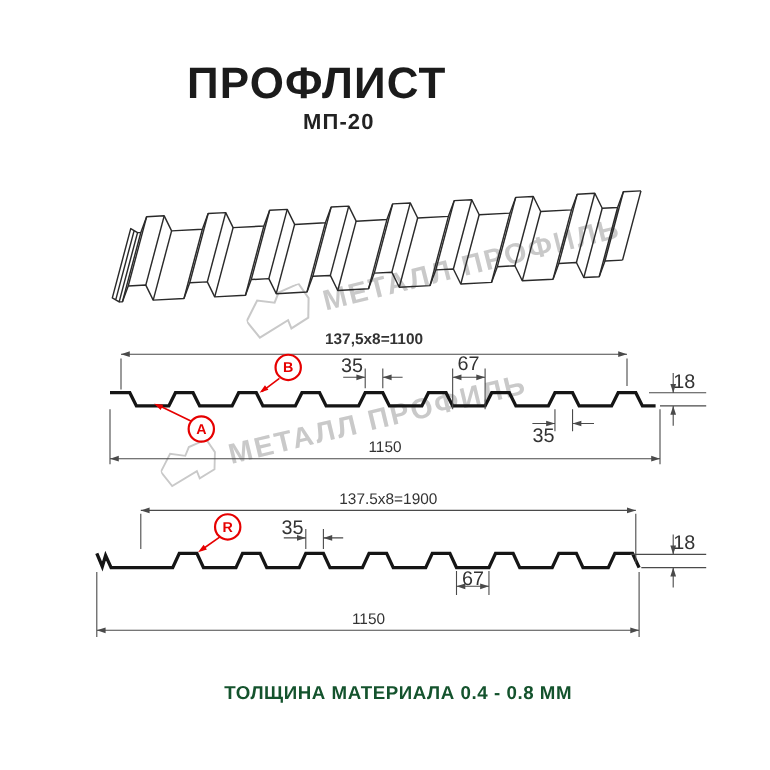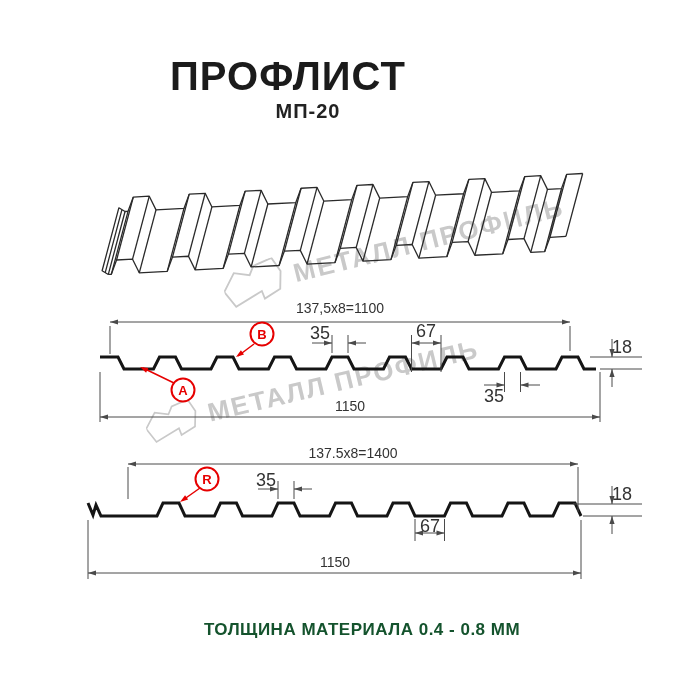--- a/index.html
+++ b/index.html
@@ -114,30 +114,30 @@
            M612,504 l-2.6,-8 h5.2 z M612,516 l-2.6,8 h5.2 z
            M88,573 l8,-2.6 v5.2 z M581,573 l-8,-2.6 v5.2 z"></path>
       <path fill="none" stroke="#e60000" stroke-width="1.5" d="M200,488 L183,500"></path>
       <path fill="#e60000" stroke="none" d="M180,502 L185.1,495.3 L188.1,499.5 Z"></path>
     </g>
   </svg>
 
   <div class="title">ПРОФЛИСТ</div>
   <div class="subtitle">МП-20</div>
 
-  <div class="dim" style="left:340px;top:308px;">137,5x8=1100</div>
+  <div class="dim" style="left:340px;top:308px;font-weight:bold;">137,5x8=1100</div>
   <div class="dim small" style="left:320px;top:333px;">35</div>
   <div class="dim small" style="left:426px;top:331px;">67</div>
   <div class="dim small" style="left:494px;top:396px;">35</div>
   <div class="dim small" style="left:622px;top:347px;">18</div>
   <div class="dim" style="left:350px;top:406px;">1150</div>
   <div class="lbl" style="left:183px;top:390px;">А</div>
   <div class="lbl" style="left:262px;top:334px;">B</div>
 
-  <div class="dim" style="left:353px;top:453px;">137.5x8=1400</div>
+  <div class="dim" style="left:353px;top:453px;">137.5x8=1900</div>
   <div class="dim small" style="left:266px;top:480px;">35</div>
   <div class="dim small" style="left:430px;top:526px;">67</div>
   <div class="dim small" style="left:622px;top:494px;">18</div>
   <div class="dim" style="left:335px;top:562px;">1150</div>
   <div class="lbl" style="left:207px;top:479px;">R</div>
 
   <div class="footer">ТОЛЩИНА МАТЕРИАЛА 0.4 - 0.8 ММ</div>
 </div>
 
 </body></html>

